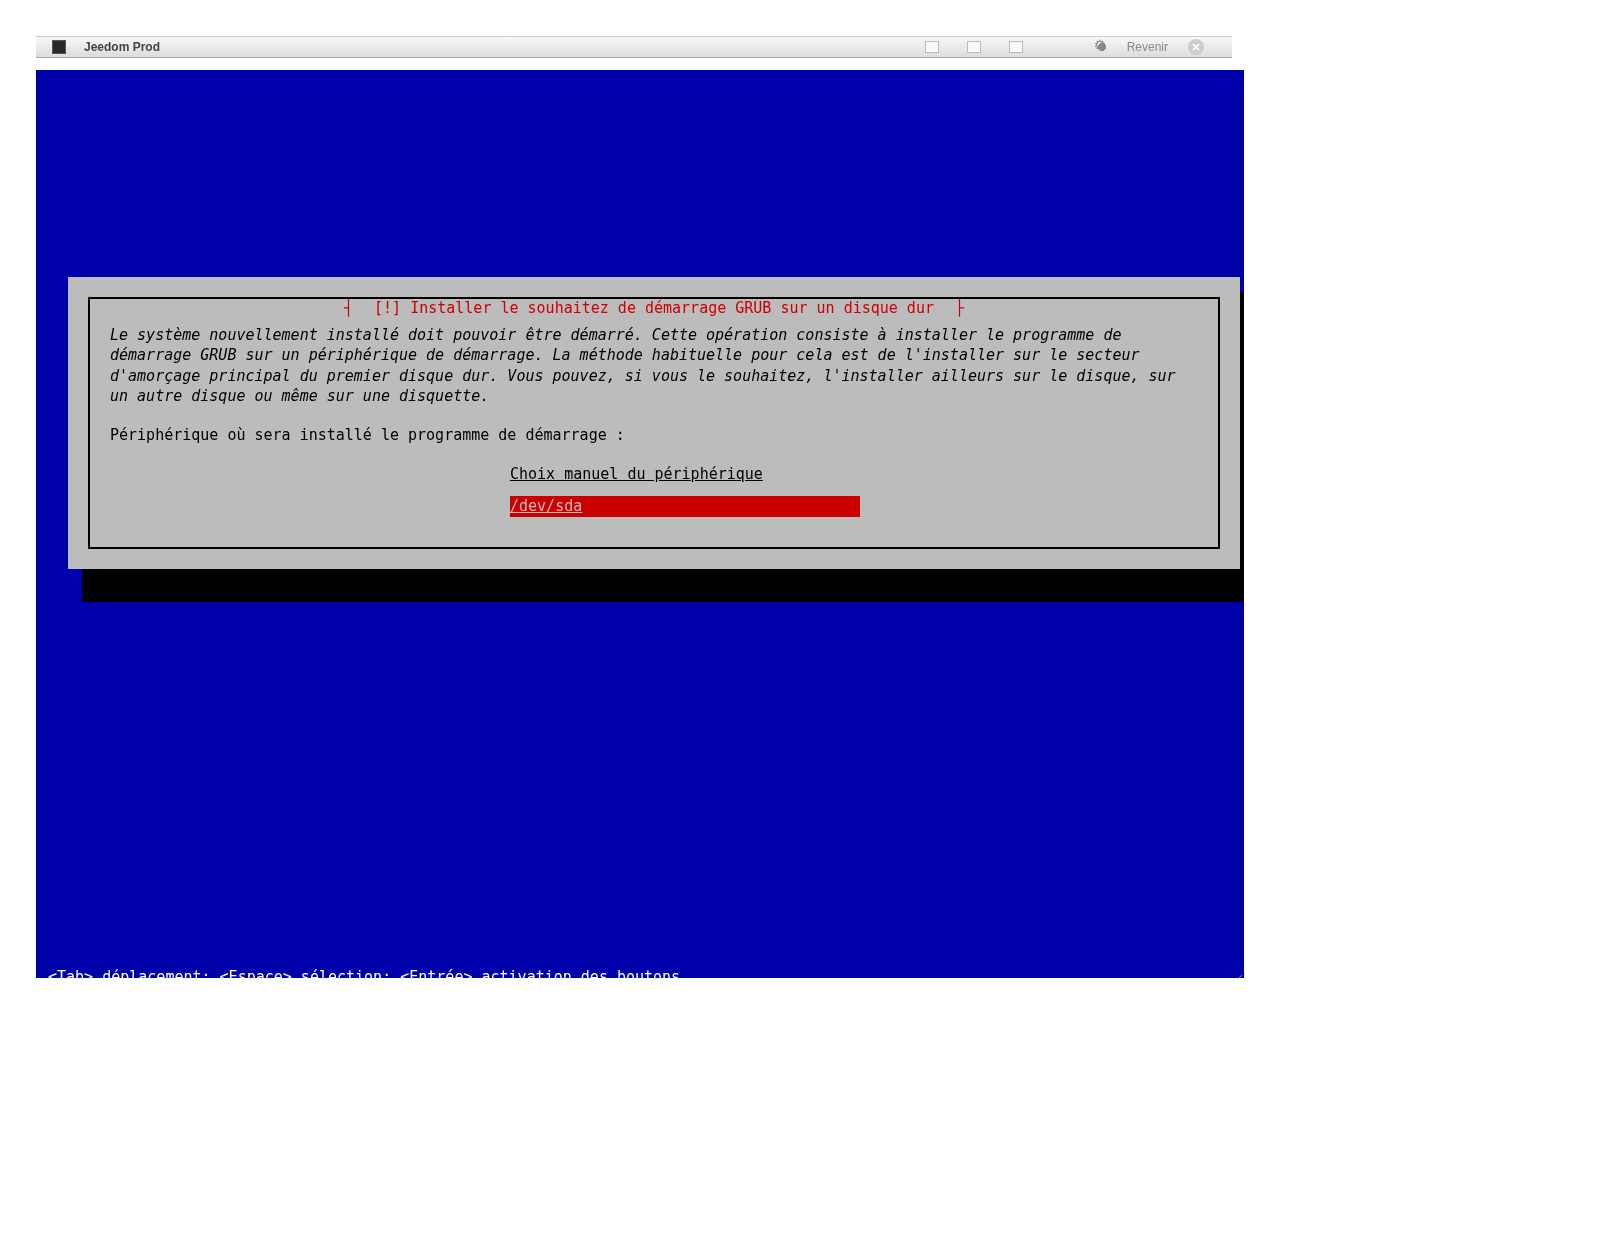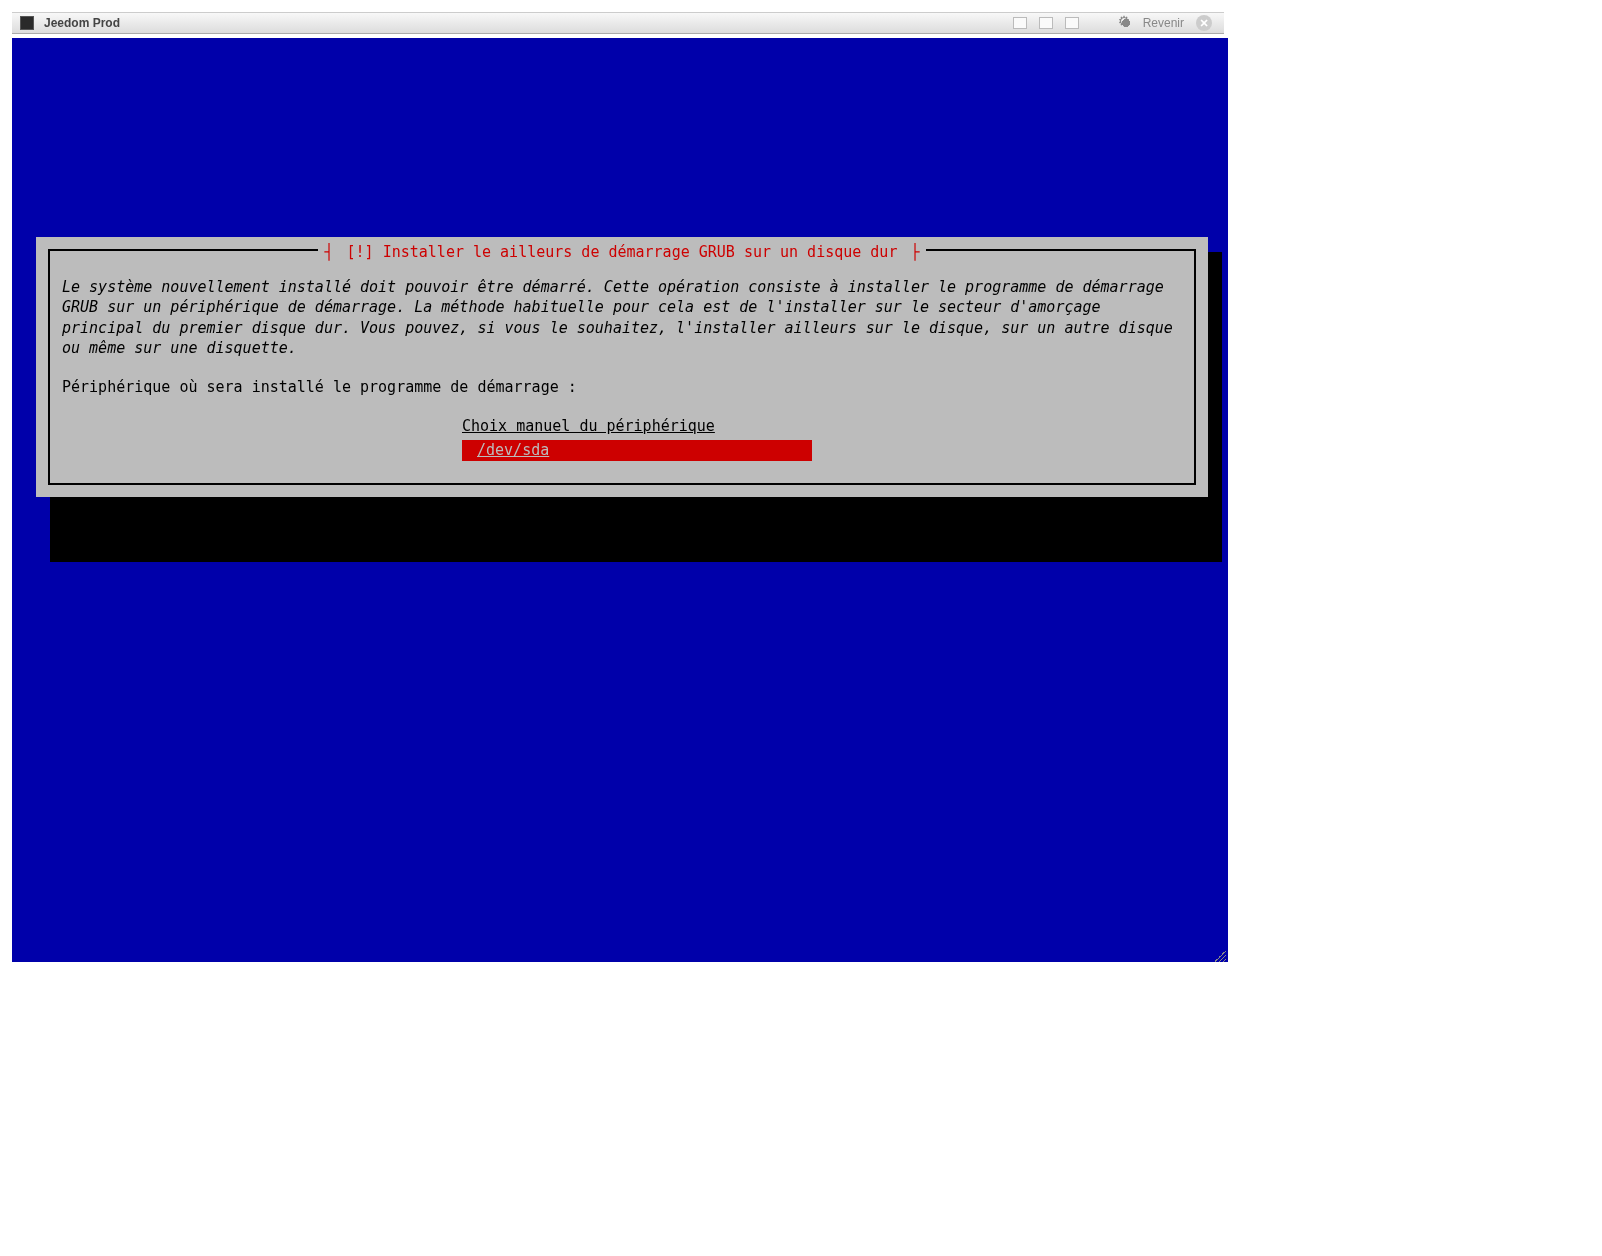--- a/index.html
+++ b/index.html
@@ -1,15 +1,15 @@
 <!DOCTYPE html>
 <html><head>
   <meta charset="utf-8">
   <style>
-    * { margin: 4px; padding: 0; box-sizing: border-box; }
+    * { margin: 12px; padding: 0; box-sizing: border-box; }
     body {
       width: 1220px;
       height: 954px;
       font-family: Arial, sans-serif;
       background: #fff;
       overflow: hidden;
     }
     .titlebar {
       height: 22px;
       background: linear-gradient(to bottom, #f8f8f8, #dcdcdc);
@@ -147,21 +147,20 @@
       color: #000;
       white-space: pre;
       line-height: 1.35;
       text-decoration: underline;
     }
     .option-selected {
       background: #cd0000;
       color: #bcbcbc;
       display: block;
       width: 350px;
-      padding-left: 15px;
     }
     .dialog-back {
       color: #000;
       margin-top: 26px;
       margin-left: 40px;
       white-space: pre;
     }
     .footer-hint {
       position: absolute;
       bottom: 4px;
@@ -201,24 +200,25 @@
     <span class="actions-label">Revenir</span>
     <div class="close-circle">✕</div>
   </div>
 </div>
 
 <div class="console">
   <div class="shadow"></div>
   <div class="dialog">
     <div class="dialog-inner">
       <div class="dialog-title-wrap">
-        <span class="dialog-title">┤ <span>[!] Installer le ailleurs de démarrage GRUB sur un disque dur</span> ├</span>
+        <span class="dialog-title">┤ <span>[!] Installer le souhaitez de démarrage GRUB sur un disque dur</span> ├</span>
       </div>
       <div class="dialog-body">Le système nouvellement installé doit pouvoir être démarré. Cette opération consiste à installer le programme de démarrage GRUB sur un périphérique de démarrage. La méthode habituelle pour cela est de l'installer sur le secteur d'amorçage principal du premier disque dur. Vous pouvez, si vous le souhaitez, l'installer ailleurs sur le disque, sur un autre disque ou même sur une disquette.</div>
       <div class="dialog-prompt">Périphérique où sera installé le programme de démarrage :</div>
       <div class="dialog-options">
         <div class="option">Choix manuel du périphérique</div>
         <div class="option option-selected">/dev/sda</div>
       </div>
     </div>
   </div>
+  <div class="footer-hint">&lt;Tab&gt; déplacement; &lt;Espace&gt; sélection; &lt;Entrée&gt; activation des boutons</div>
   <div class="resize-handle"></div>
 </div>
 
 </body></html>

